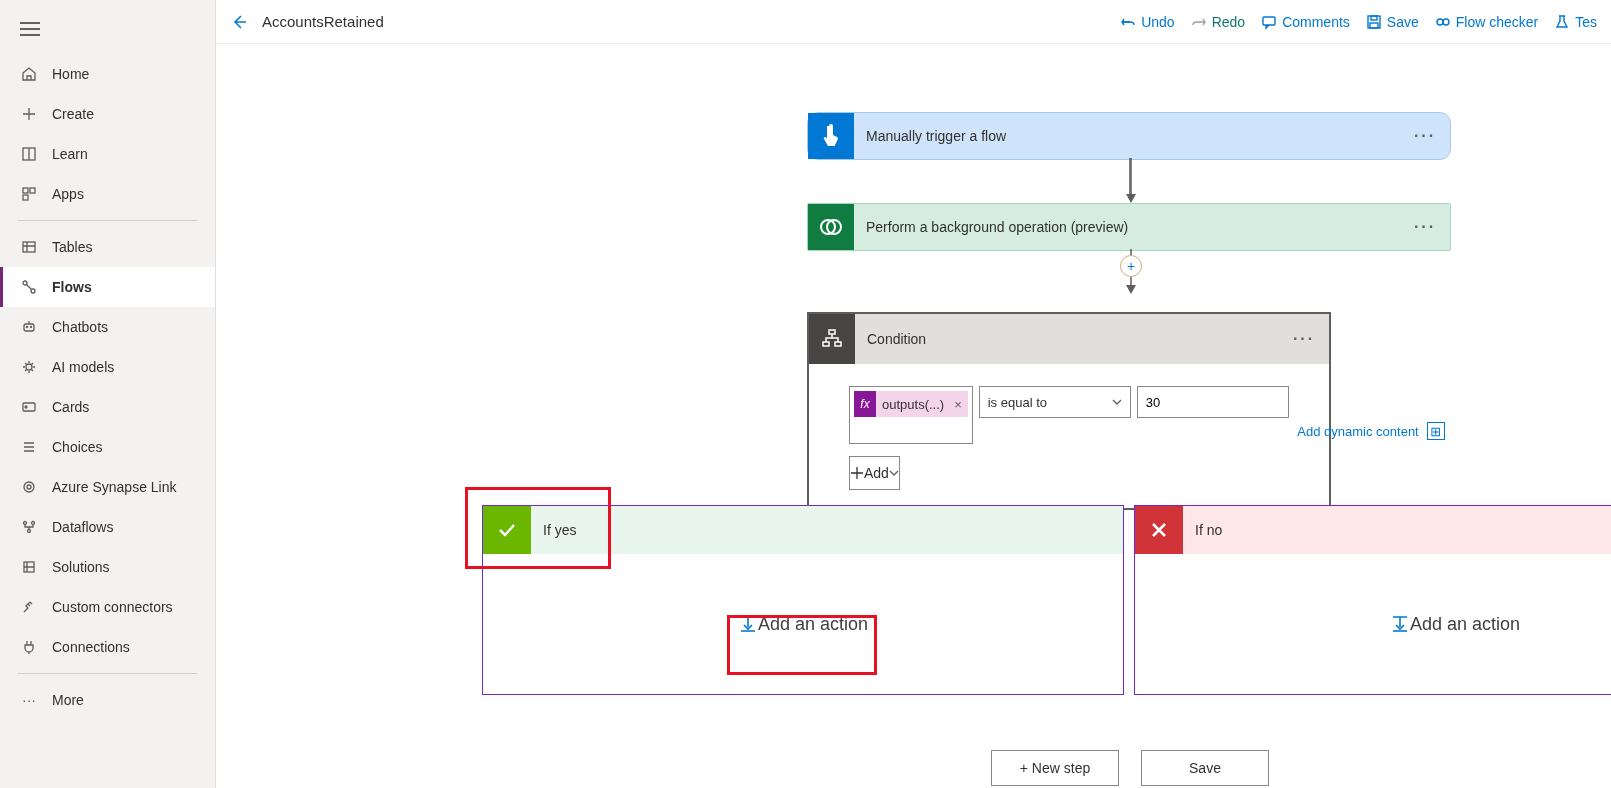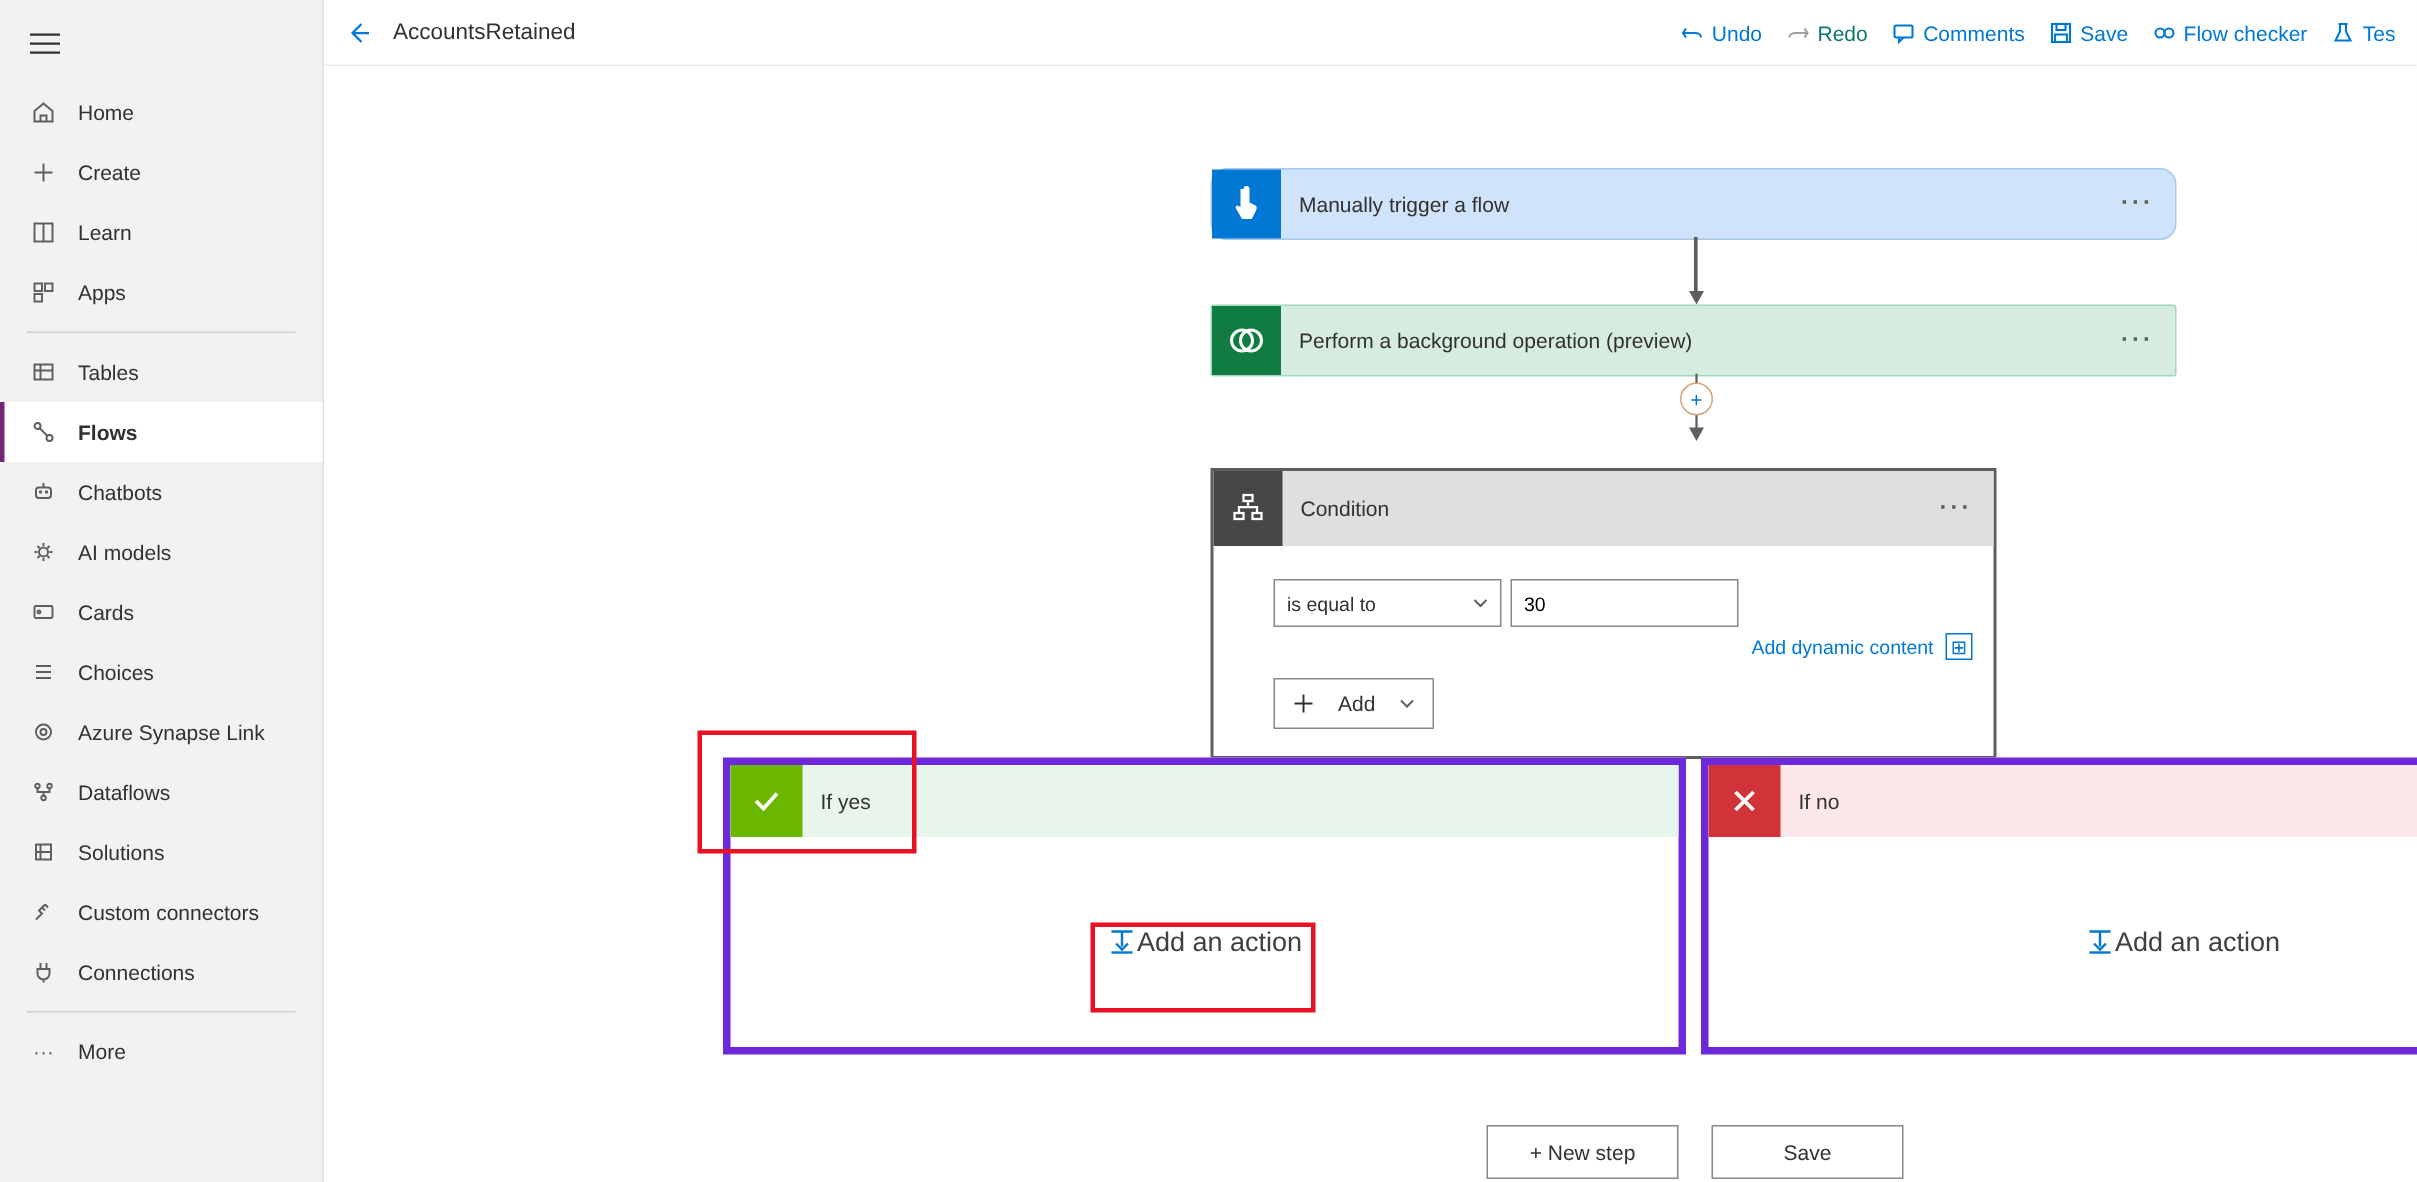--- a/index.html
+++ b/index.html
@@ -52,24 +52,24 @@
   .token-box { border:1px solid #8a8886; padding:4px; width:150px; height:58px; }
   .fx-chip { display:inline-flex; align-items:center; background:#f3d4ea; height:26px; font-size:13px; }
   .fx-chip .fx { background:#881798; color:#fff; width:22px; height:26px; display:flex; align-items:center; justify-content:center; font-style:italic; font-size:12px; margin-right:6px; }
   .fx-chip .fx-label { padding-right:4px; }
   .fx-chip .fx-x { padding:0 6px; color:#605e5c; cursor:pointer; }
   .op-select { border:1px solid #8a8886; height:32px; width:152px; padding:0 8px; display:flex; align-items:center; justify-content:space-between; font-size:13px; cursor:pointer; background:#fff; }
   .val-input { border:1px solid #8a8886; height:32px; width:152px; padding:0 8px; font-size:13px; }
   .dyn-row { display:flex; gap:8px; align-items:center; justify-content:flex-end; width:466px; margin-top:4px; }
   .dyn-link { color:#0078d4; font-size:13px; cursor:pointer; }
   .dyn-btn { width:18px; height:18px; border:1px solid #0078d4; color:#0078d4; display:flex; align-items:center; justify-content:center; font-size:13px; cursor:pointer; }
-  .add-btn { margin-top:12px; border:1px solid #8a8886; height:34px; padding:0 12px; display:inline-flex; align-items:center; gap:16px; font-size:14px; cursor:pointer; background:#fff; }
-  
-  
-  .branch { position:absolute; top:461px; width:642px; border:5px solid #6d28d9; background:#fff; }
+  .add-btn { margin-top:12px; border:1px solid #8a8886; height:34px; padding:0 0; display:inline-flex; align-items:center; gap:0; font-size:14px; cursor:pointer; background:#fff; }
+  
+  
+  .branch { position:absolute; top:461px; width:642px; border:1px solid #6d28d9; background:#fff; }
   .branch-yes { left:266px; }
   .branch-no { left:918px; }
   .branch-header { display:flex; align-items:center; height:48px; }
   .branch-header .bicon { width:48px; height:48px; display:flex; align-items:center; justify-content:center; color:#fff; }
   .branch-yes .branch-header { background:#e8f5ec; }
   .branch-yes .bicon { background:#6bb700; }
   .branch-no .branch-header { background:#fde7e9; }
   .branch-no .bicon { background:#d13438; }
   .branch-header .blabel { padding-left:12px; font-size:14px; }
   .branch-body { height:140px; display:flex; align-items:center; justify-content:center; color:#404040; cursor:pointer; font-size:18px; }
@@ -334,20 +334,27 @@
               <rect x="2" y="14" width="6" height="4"></rect>
               <rect x="14" y="14" width="6" height="4"></rect>
               <path d="M11 6v4M11 10H5v4M11 10h6v4"></path>
             </svg>
         </span>
         <span class="flabel">Condition</span>
         <span class="fmore">···</span>
       </div>
       <div class="cond-body">
         <div class="cond-row">
+          <div class="token-box">
+            <span class="fx-chip">
+              <span class="fx">fx</span>
+              <span class="fx-label">outputs(...)</span>
+              <span class="fx-x">×</span>
+            </span>
+          </div>
           <div style="display:flex;flex-direction:column">
             <div style="display:flex;gap:6px">
               <div class="op-select">
                 <span>is equal to</span>
                 <svg width="10" height="6" viewBox="0 0 10 6">
                     <path d="M1 1l4 4 4-4" fill="none" stroke="#605e5c" stroke-width="1.3"></path>
                   </svg>
               </div>
               <input class="val-input" value="30" style="">
             </div>

